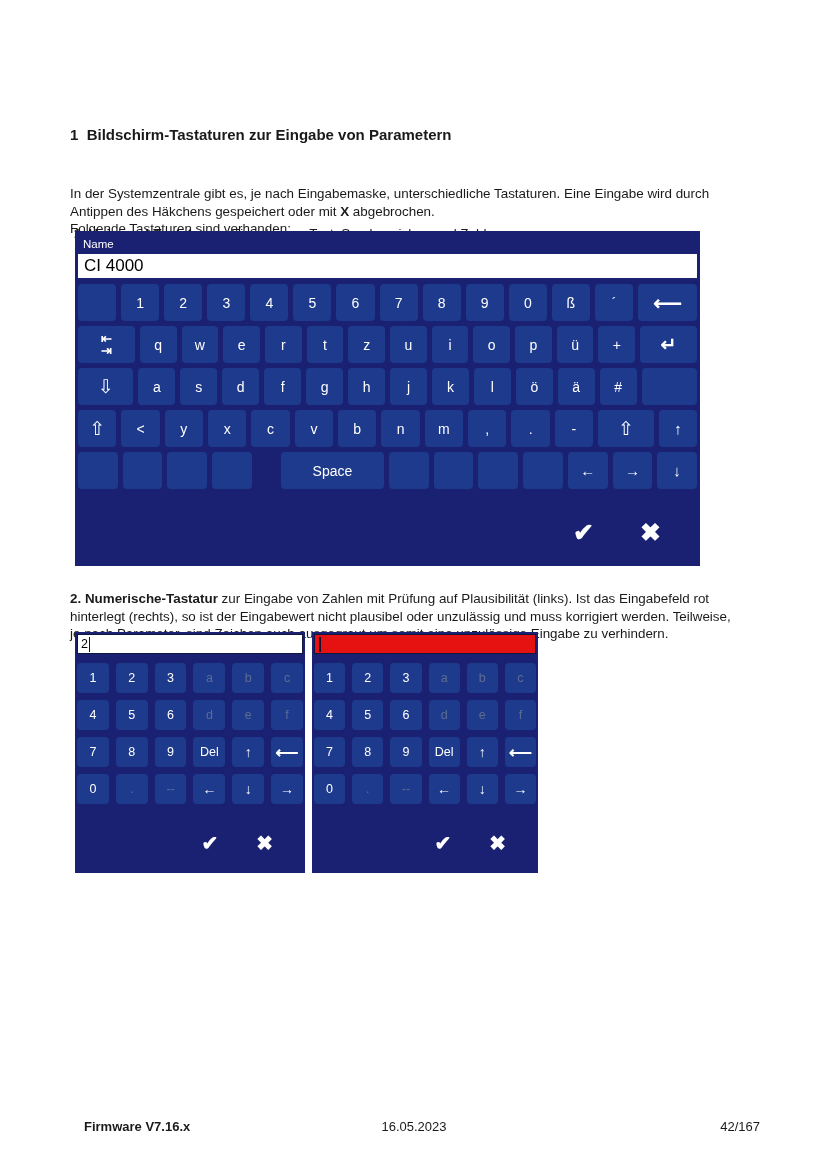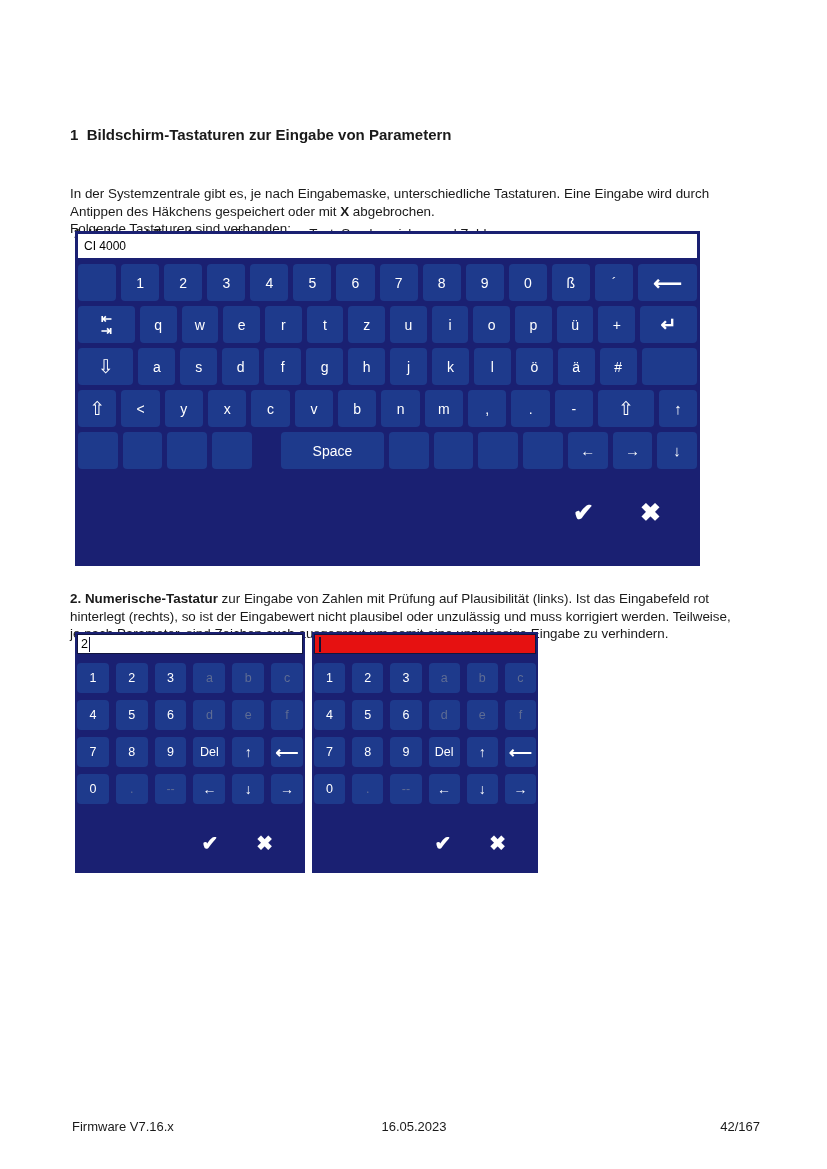--- a/index.html
+++ b/index.html
@@ -38,21 +38,21 @@
   .ukb{
     position:absolute;left:75px;top:231px;width:625px;height:335px;
     background:var(--kb-bg);padding:3px;
   }
   .ukb-label{
     height:20px;display:flex;align-items:center;padding-left:5px;
     color:#fff;font-size:11.5px;
   }
   .field{
     height:24px;background:#fff;display:flex;align-items:center;
-    padding-left:6px;font-size:12px;color:#000;
+    padding-left:6px;font-size:17px;color:#000;
   }
   .u-rows{margin-top:6px;}
   .kb-row{display:flex;gap:5px;margin-bottom:5px;}
   .u-rows .kb-row{height:37px;}
   .key{
     flex:1 1 0;background:var(--key-bg);border-radius:4px;
     display:flex;align-items:center;justify-content:center;
     color:var(--key-text);font-size:14px;min-width:0;
   }
   .key.dis{color:var(--dis-text);}
@@ -87,39 +87,40 @@
   .n-rows .key.k-ar{font-size:14px;}
   .n-rows .key.k-bsp{font-size:16px;}
   .numkb .band{height:64px;gap:38px;padding-right:30px;}
   .numkb .btn{font-size:20px;}
 
   
   .footer{
     position:absolute;left:68px;top:1119px;width:692px;height:18px;
     font-size:13px;
   }
-  .footer .fl{position:absolute;left:4px;}
+  .footer .fl{position:absolute;left:16px;font-weight:bold;}
   .footer .fc{position:absolute;left:50%;transform:translateX(-50%);}
   .footer .fr{position:absolute;right:0;}
 </style>
 </head>
 <body>
 
 <div class="page">
 
 
   <div class="heading">1  Bildschirm-Tastaturen zur Eingabe von Parametern</div>
 
   <p class="para" id="para1"><span>In der Systemzentrale gibt es, je nach Eingabemaske, unterschiedliche Tastaturen. Eine Eingabe wird durch
 Antippen des Häkchens gespeichert oder mit </span><span class="b">X</span><span> abgebrochen.
 Folgende Tastaturen sind vorhanden:</span></p>
 
   <p class="para" id="caption1"><span class="b"> 1. Universal-Tastatur</span><span> zur Eingabe von Text, Sonderzeichen und Zahlen:</span></p>
 
   <div class="ukb">
+    <div class="ukb-label">Name</div>
     <div class="field">
         <span>CI 4000</span>
       </div>
     <div class="u-rows">
         <div class="kb-row">
           <div class="key"></div>
           <div class="key">1</div>
           <div class="key">2</div>
           <div class="key">3</div>
           <div class="key">4</div>

